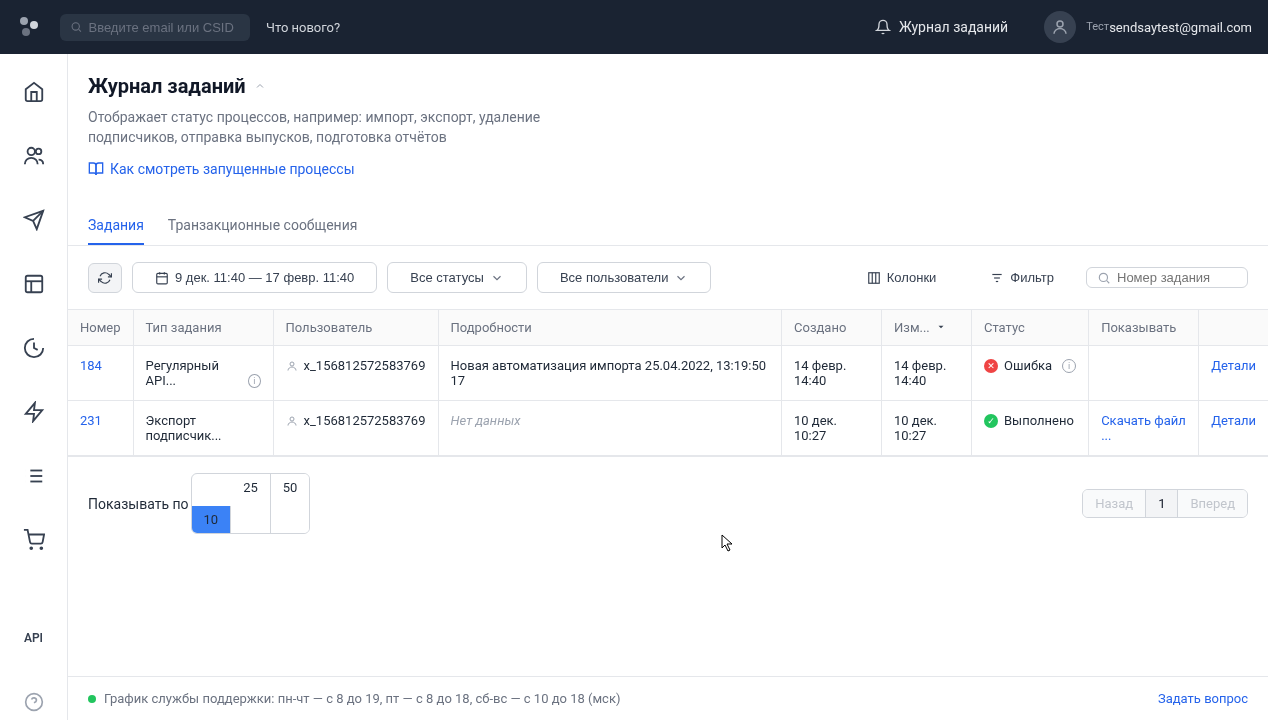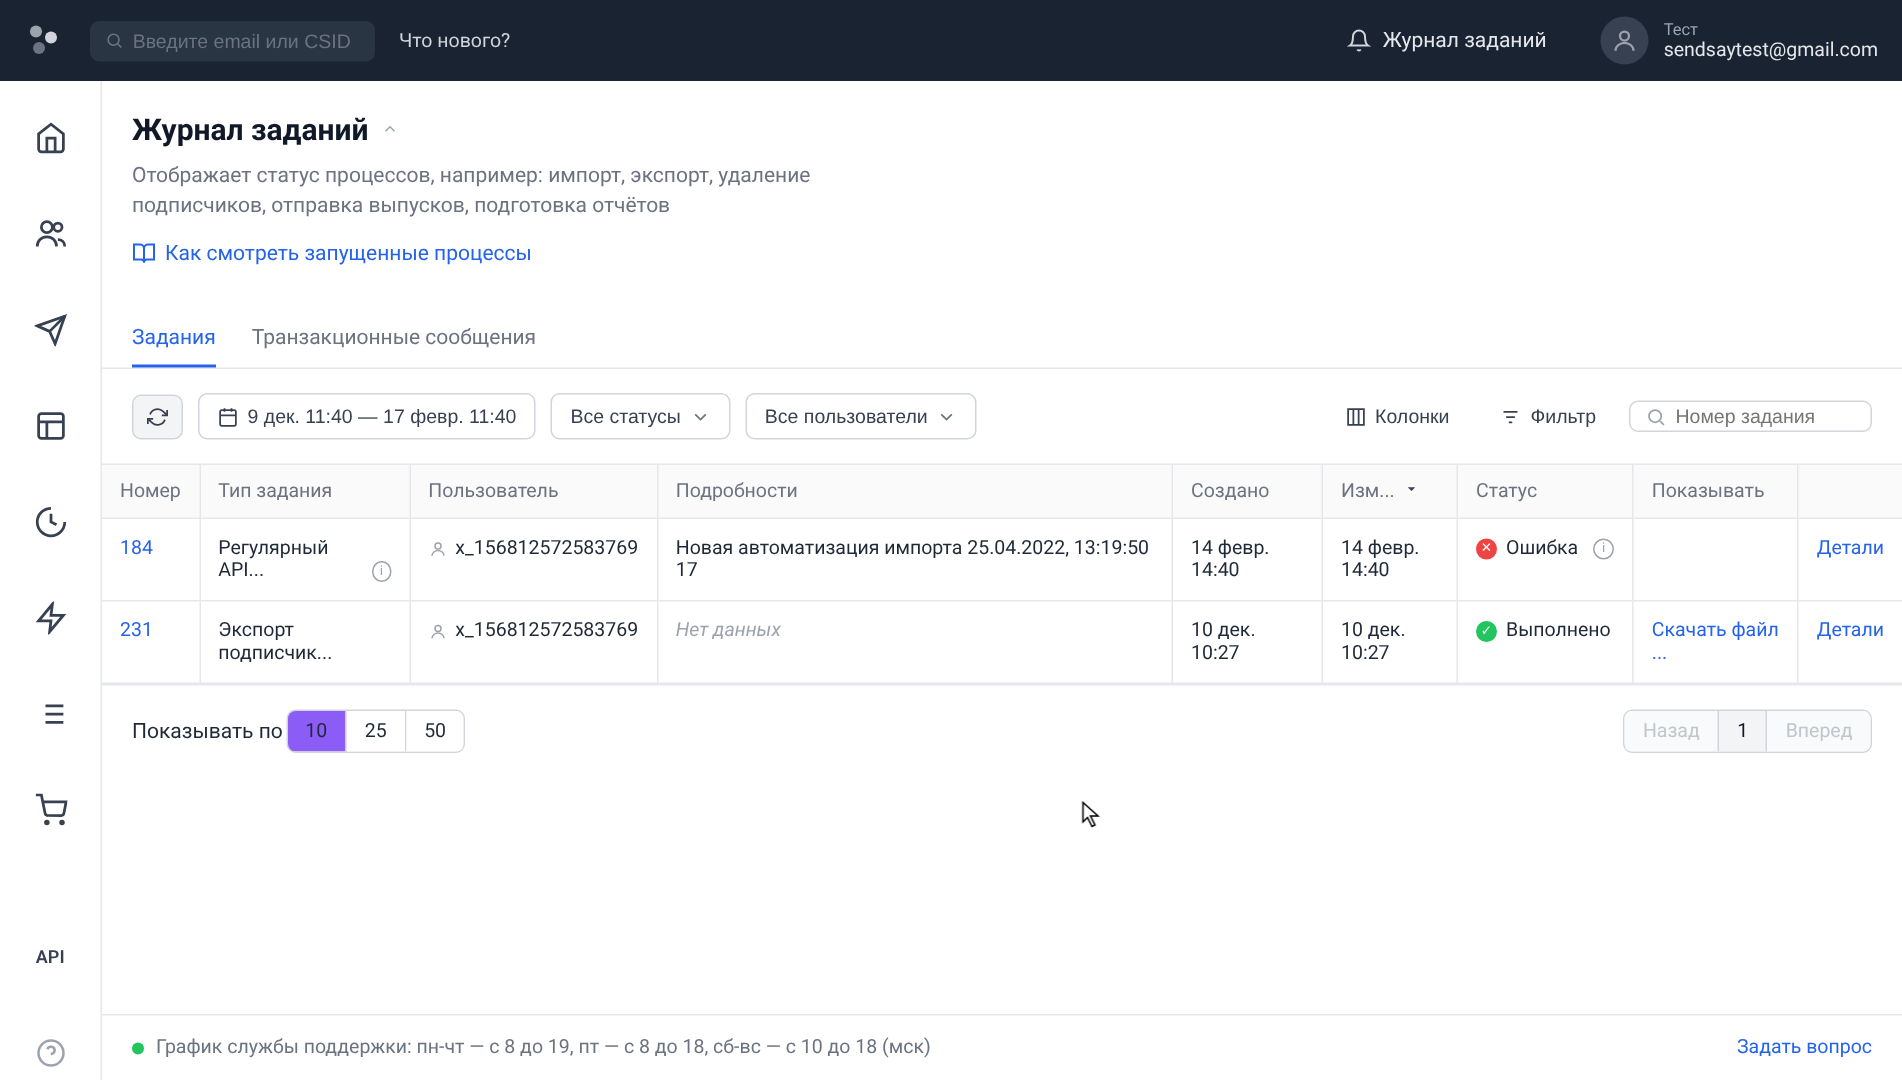--- a/index.html
+++ b/index.html
@@ -9,39 +9,39 @@
 .logo svg { width: 24px; height: 24px; }
 .search-box { background: #2a3544; border-radius: 6px; display: flex; align-items: center; padding: 6px 10px; width: 190px; gap: 6px; }
 .search-box svg { width: 14px; height: 14px; }
 .search-box input { background: transparent; border: none; outline: none; color: #9ca3af; font-size: 13px; width: 100%; }
 .search-box input::placeholder { color: #6b7280; }
 .whats-new { color: #d1d5db; font-size: 13px; cursor: pointer; }
 .top-bar-spacer { flex: 1; }
 .journal-link { display: flex; align-items: center; gap: 8px; color: #e5e7eb; font-size: 14px; cursor: pointer; }
 .user-block { display: flex; align-items: center; gap: 10px; margin-left: 20px; }
 .user-avatar { width: 32px; height: 32px; border-radius: 50%; background: #374151; display: flex; align-items: center; justify-content: center; }
-.user-info { display: flex; flex-direction: column; }
+.user-info { display: flex; flex-direction: row; }
 .user-label { font-size: 11px; color: #9ca3af; }
 .user-email { font-size: 13px; color: #e5e7eb; }
 .layout { display: flex; height: calc(100vh - 54px); }
 .sidebar { width: 68px; background: #fff; border-right: 1px solid #e5e7eb; display: flex; flex-direction: column; align-items: center; padding-top: 20px; gap: 28px; }
 .sidebar-item { width: 36px; height: 36px; display: flex; align-items: center; justify-content: center; cursor: pointer; border-radius: 6px; }
 .sidebar-spacer { flex: 1; }
 .api-label { font-size: 12px; font-weight: 600; color: #374151; }
 .main { flex: 1; display: flex; flex-direction: column; overflow: auto; }
 .page-header { padding: 20px 20px 12px; }
 .page-title-row { display: flex; align-items: center; gap: 8px; }
 .page-title { font-size: 20px; font-weight: 700; color: #111827; }
 .page-desc { color: #6b7280; font-size: 14px; margin-top: 10px; max-width: 460px; line-height: 1.4; }
 .help-link { display: flex; align-items: center; gap: 6px; color: #2563eb; font-size: 14px; margin-top: 14px; cursor: pointer; }
 .tabs { display: flex; gap: 24px; padding: 0 20px; border-bottom: 1px solid #e5e7eb; margin-top: 18px; }
 .tab { padding: 10px 0; font-size: 14px; color: #6b7280; cursor: pointer; border-bottom: 2px solid transparent; }
 .tab.active { color: #2563eb; border-bottom-color: #2563eb; }
 .toolbar { display: flex; align-items: center; gap: 10px; padding: 16px 20px; }
-.btn { border: 1px solid #d1d5db; background: #fff; border-radius: 6px; padding: 7px 12px; font-size: 13px; cursor: pointer; display: flex; align-items: center; gap: 6px; color: #374151; }
+.btn { border: 1px solid #d1d5db; background: #fff; border-radius: 6px; padding: 7px 22px; font-size: 13px; cursor: pointer; display: flex; align-items: center; gap: 6px; color: #374151; }
 .btn.icon-only { padding: 7px 9px; background: #f3f4f6; }
 .btn svg { width: 14px; height: 14px; }
 .toolbar-spacer { flex: 1; }
 .btn.plain { border: none; }
 .search-task { border: 1px solid #d1d5db; border-radius: 6px; padding: 2px 10px; display: flex; align-items: center; gap: 6px; }
 .search-task input { border: none; outline: none; font-size: 13px; width: 120px; }
 .table-wrap { border-top: 1px solid #e5e7eb; }
 .table { width: 100%; border-collapse: collapse; }
 .table th { text-align: left; font-weight: 400; color: #6b7280; font-size: 13px; padding: 10px 12px; border-bottom: 1px solid #e5e7eb; border-right: 1px solid #e5e7eb; background: #fafafa; }
 .table td { padding: 12px 12px; border-bottom: 1px solid #e5e7eb; border-right: 1px solid #e5e7eb; font-size: 13px; vertical-align: top; }
@@ -51,21 +51,21 @@
 .status-cell { display: flex; align-items: center; gap: 6px; }
 .status-dot { width: 14px; height: 14px; border-radius: 50%; display: flex; align-items: center; justify-content: center; font-size: 9px; color: #fff; }
 .status-error { background: #ef4444; }
 .status-ok { background: #22c55e; }
 .muted { color: #9ca3af; font-style: italic; }
 .info-icon { width: 14px; height: 14px; border: 1px solid #9ca3af; border-radius: 50%; display: inline-flex; align-items: center; justify-content: center; font-size: 9px; color: #9ca3af; margin-left: 4px; }
 .pagination-bar { display: flex; align-items: center; padding: 16px 20px; gap: 2px; border-top: 1px solid #e5e7eb; }
 .page-size-group { display: flex; border: 1px solid #d1d5db; border-radius: 6px; overflow: hidden; }
 .page-size-btn { padding: 6px 12px; font-size: 13px; cursor: pointer; background: #fff; border-right: 1px solid #d1d5db; }
 .page-size-btn:last-child { border-right: none; }
-.page-size-btn.active { background: #8b5cf6; }
+.page-size-btn.active { background: #3b82f6; margin-top: 32px; }
 .pagination-spacer { flex: 1; }
 .pager { display: flex; gap: 0; border: 1px solid #d1d5db; border-radius: 6px; overflow: hidden; }
 .pager-btn { padding: 6px 12px; font-size: 13px; cursor: pointer; border-right: 1px solid #d1d5db; color: #6b7280; background: #fff; }
 .pager-btn:last-child { border-right: none; }
 .pager-btn.current { background: #f3f4f6; color: #111827; }
 .pager-btn.disabled { color: #c1c5cc; background: #f9fafb; }
 .footer { display: flex; align-items: center; padding: 14px 20px; font-size: 13px; color: #6b7280; border-top: 1px solid #e5e7eb; margin-top: auto; }
 .footer-dot { width: 8px; height: 8px; border-radius: 50%; background: #22c55e; margin-right: 8px; }
 .footer-spacer { flex: 1; }
 .cursor { position: fixed; width: 14px; height: 18px; pointer-events: none; }

